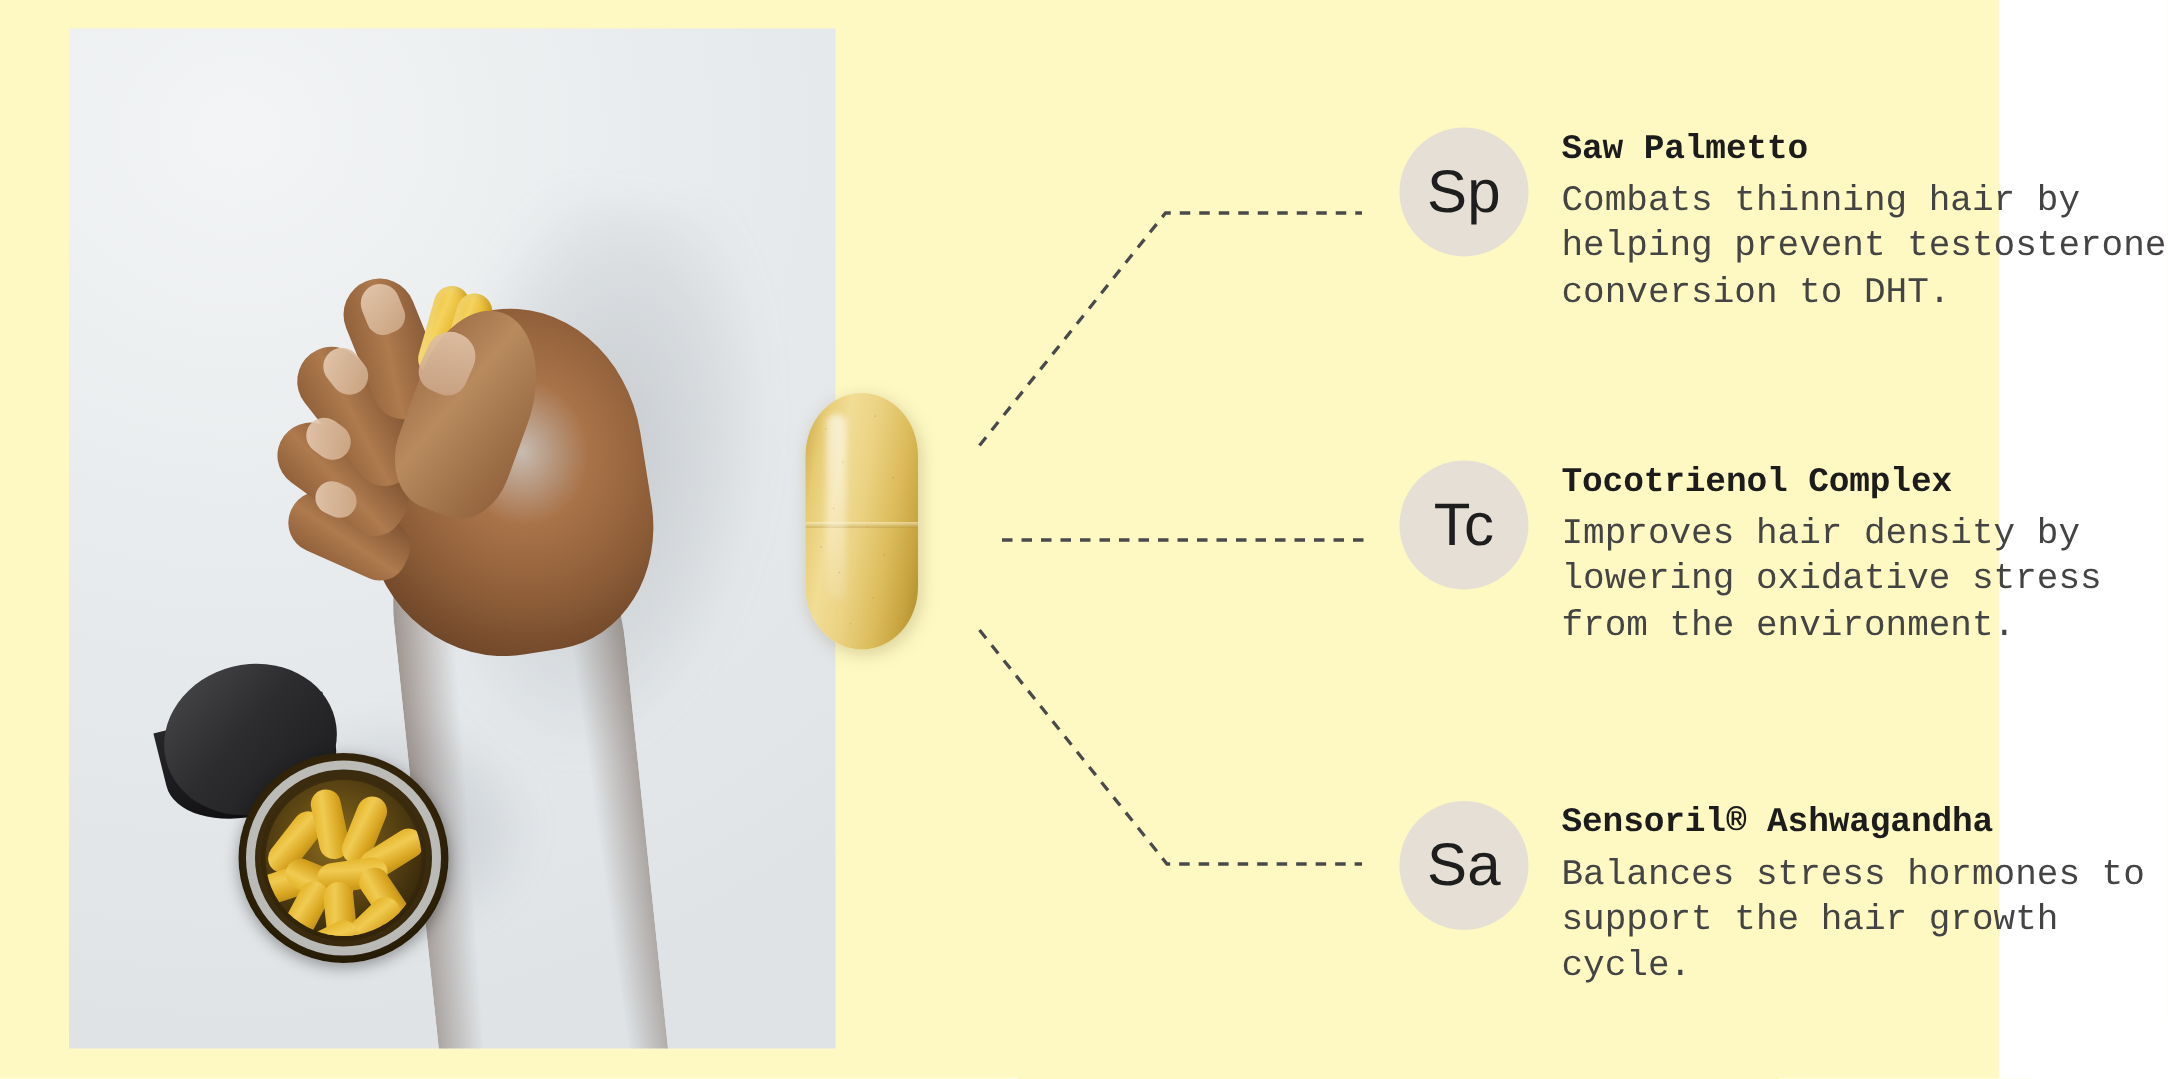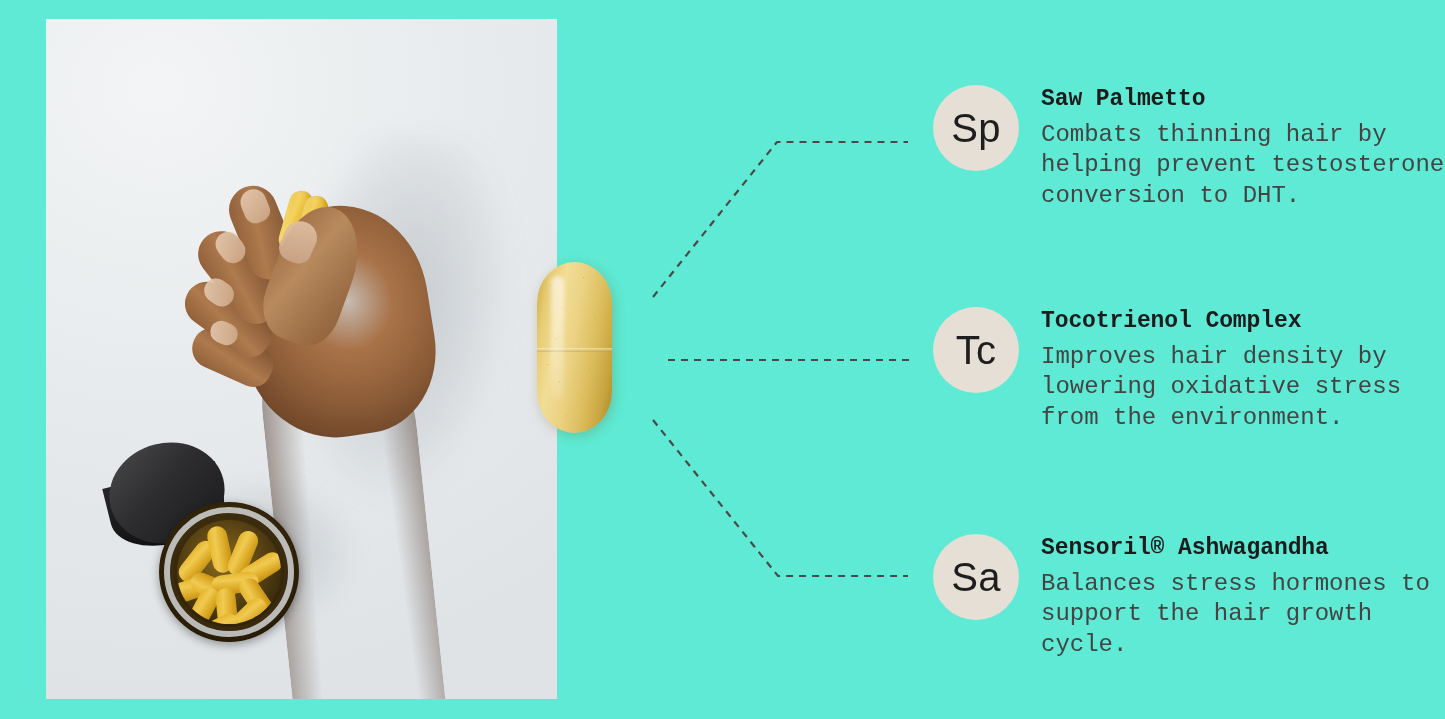--- a/index.html
+++ b/index.html
@@ -8,23 +8,23 @@
   html, body {
     width: 1445px;
     height: 719px;
     background: #FFFFFF;
     font-family: "Liberation Sans", sans-serif;
     overflow: hidden;
   }
 
   #stage {
     position: relative;
-    width: 1445px;
+    width: 1333px;
     height: 719px;
-    background: #5eead4;
+    background: #fef9c3;
   }
 
   
   .photo-panel {
     position: absolute;
     left: 46px;
     top: 19px;
     width: 511px;
     height: 680px;
     overflow: hidden;

